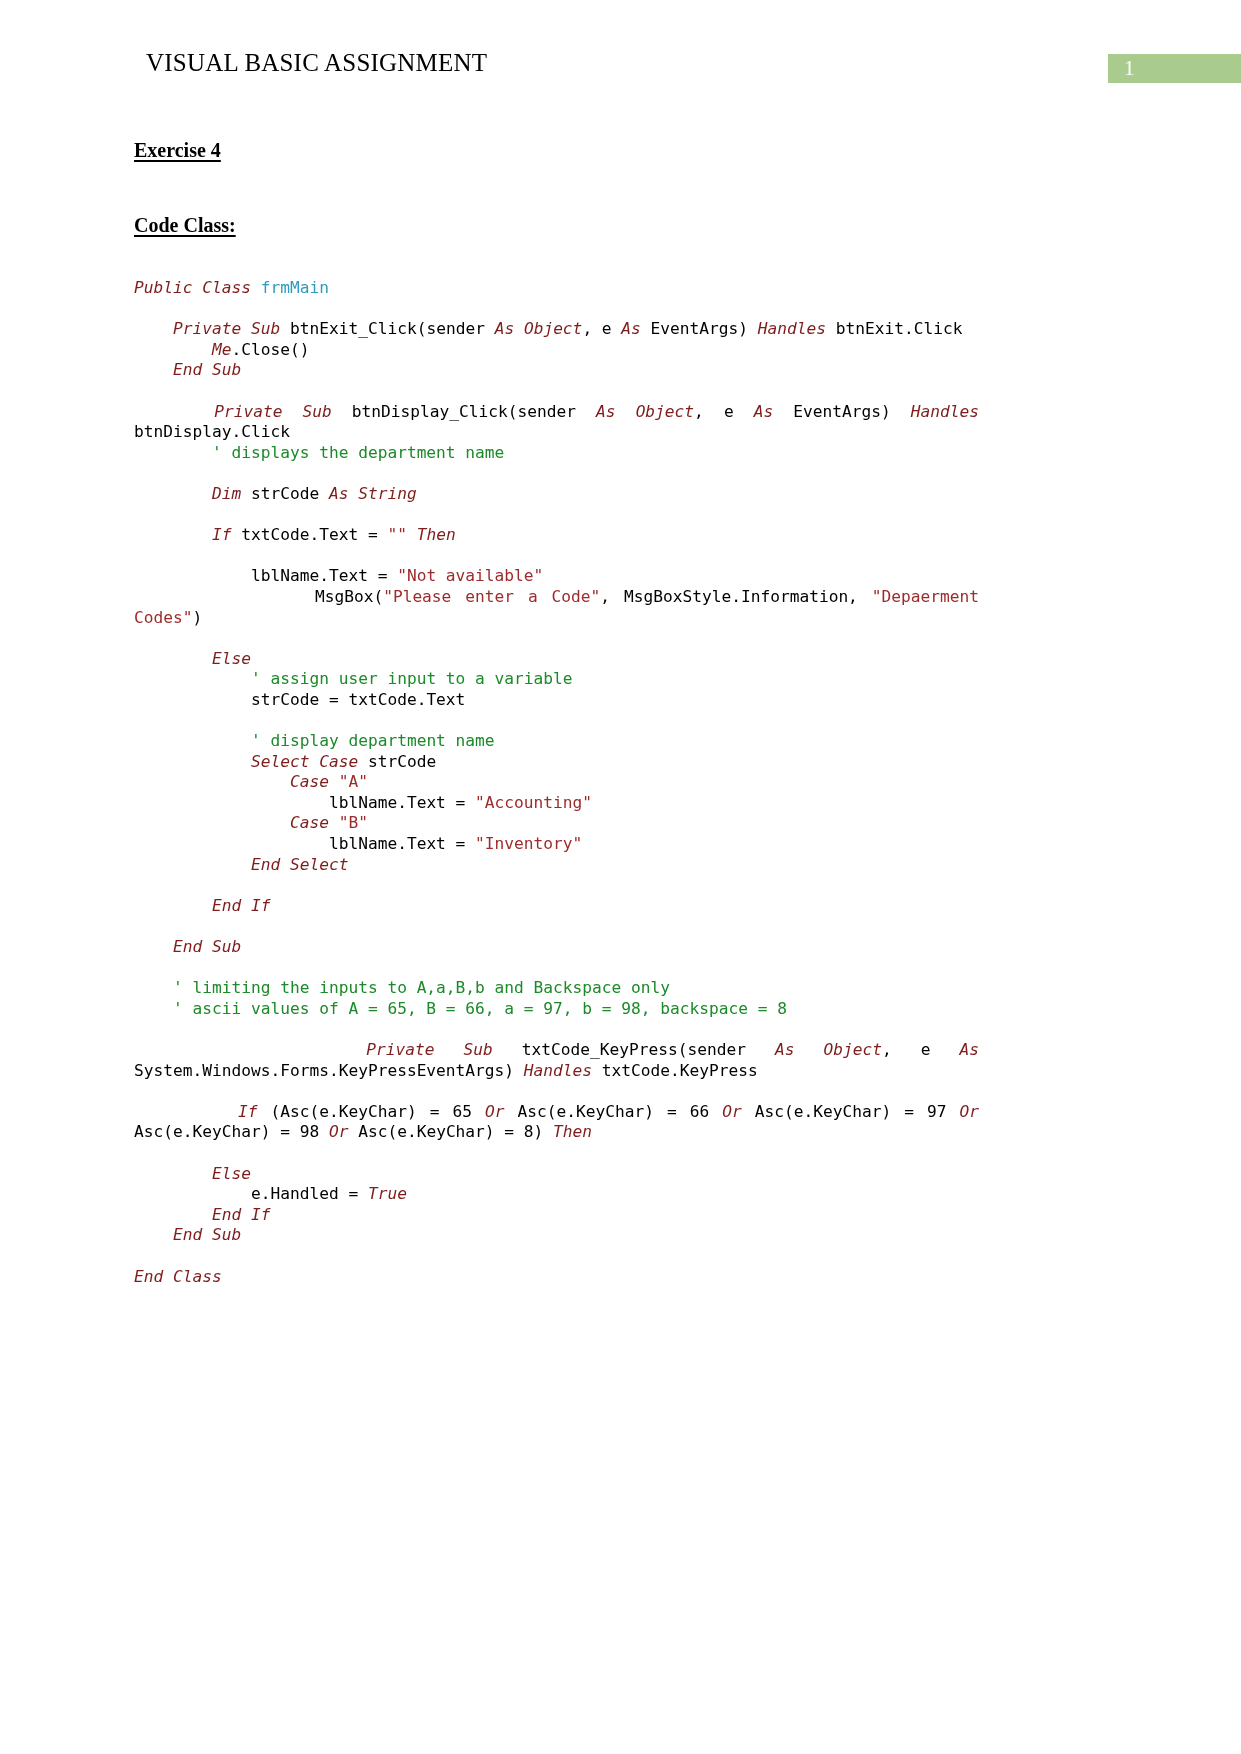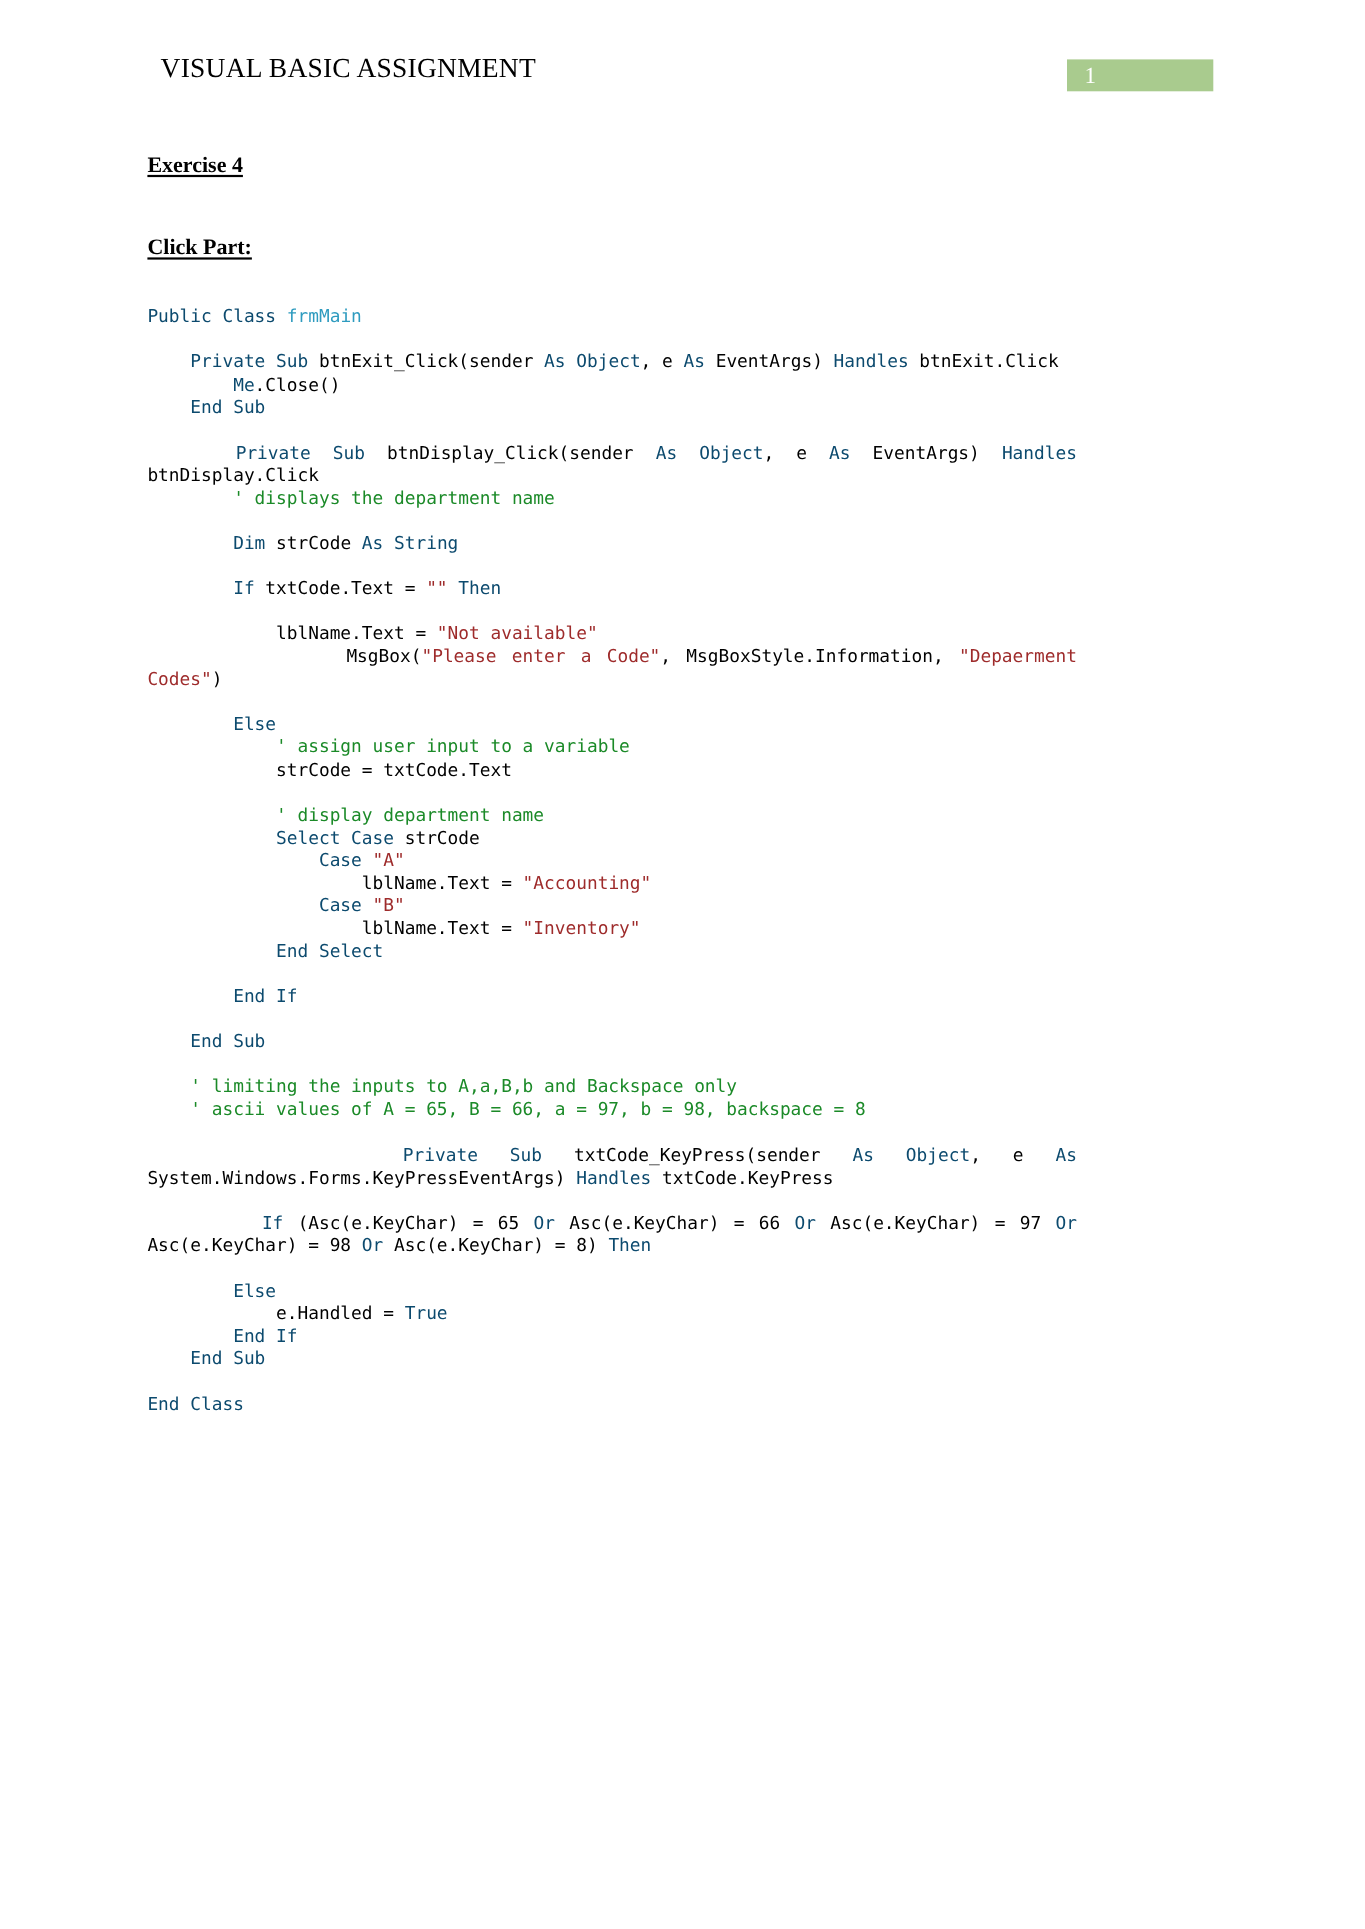--- a/index.html
+++ b/index.html
@@ -22,21 +22,21 @@
     height: 1754px;
     background: #ffffff;
     overflow: hidden;
   }
 
   
   .header {
     position: absolute;
     left: 0;
     top: 48px;
-    width: 1103px;
+    width: 1241px;
     height: 36px;
   }
   .header-title {
     position: absolute;
     left: 146px;
     top: 0px;
     font-family: "Liberation Serif", "DejaVu Serif", serif;
     font-size: 25px;
     line-height: 30px;
     color: #000000;
@@ -98,37 +98,37 @@
   }
   .code-line.blank { height: 20.6px; }
 
   
   .code-line.just {
     text-align: justify;
     text-align-last: left;
   }
 
   
-  .kw   { color: #0c4a6e; }
+  .kw   { color: #7f1d1d; font-style: italic; }
   .typ  { color: #2E9BBF; }
   .cmt  { color: #1B8A28; margin-top: 44px; }
   .str  { color: #9E2B2B; }
   .pl   { color: #000000; }
 </style>
 </head>
 <body>
 
 <div class="page">
 
   <div class="header">
     <div class="header-title">VISUAL BASIC ASSIGNMENT</div>
     <div class="page-badge">
       <span class="page-badge-num">1</span>
     </div>
   </div>
 
   <div class="doc-heading" id="heading-exercise">Exercise 4</div>
 
-  <div class="doc-heading" id="heading-codepart">Click Part:</div>
+  <div class="doc-heading" id="heading-codepart">Code Class:</div>
 
   <div class="code-block" id="code-block"><div class="code-line"><span class="kw">Public</span><span class="pl"> </span><span class="kw">Class</span><span class="pl"> </span><span class="typ">frmMain</span></div><div class="code-line blank">&nbsp;</div><div class="code-line just"><span class="pl">    </span><span class="kw">Private</span><span class="pl"> </span><span class="kw">Sub</span><span class="pl"> </span><span class="pl">btnExit_Click(sender </span><span class="kw">As</span><span class="pl"> </span><span class="kw">Object</span><span class="pl">, e </span><span class="kw">As</span><span class="pl"> </span><span class="pl">EventArgs) </span><span class="kw">Handles</span><span class="pl"> btnExit.Click</span></div><div class="code-line"><span class="pl">        </span><span class="kw">Me</span><span class="pl">.Close()</span></div><div class="code-line"><span class="pl">    </span><span class="kw">End</span><span class="pl"> </span><span class="kw">Sub</span></div><div class="code-line blank">&nbsp;</div><div class="code-line just"><span class="pl">    </span><span class="kw">Private</span><span class="pl"> </span><span class="kw">Sub</span><span class="pl"> </span><span class="pl">btnDisplay_Click(sender </span><span class="kw">As</span><span class="pl"> </span><span class="kw">Object</span><span class="pl">, e </span><span class="kw">As</span><span class="pl"> </span><span class="pl">EventArgs) </span><span class="kw">Handles</span><span class="pl"> btnDisplay.Click</span></div><div class="code-line"><span class="pl">        </span><span class="cmt">' displays the department name</span></div><div class="code-line blank">&nbsp;</div><div class="code-line"><span class="pl">        </span><span class="kw">Dim</span><span class="pl"> strCode </span><span class="kw">As</span><span class="pl"> </span><span class="kw">String</span></div><div class="code-line blank">&nbsp;</div><div class="code-line"><span class="pl">        </span><span class="kw">If</span><span class="pl"> txtCode.Text = </span><span class="str">""</span><span class="pl"> </span><span class="kw">Then</span></div><div class="code-line blank">&nbsp;</div><div class="code-line"><span class="pl">            lblName.Text = </span><span class="str">"Not available"</span></div><div class="code-line just"><span class="pl">             MsgBox(</span><span class="str">"Please enter a Code"</span><span class="pl">, MsgBoxStyle.Information, </span><span class="str">"Depaerment Codes"</span><span class="pl">)</span></div><div class="code-line blank">&nbsp;</div><div class="code-line"><span class="pl">        </span><span class="kw">Else</span></div><div class="code-line"><span class="pl">            </span><span class="cmt">' assign user input to a variable</span></div><div class="code-line"><span class="pl">            strCode = txtCode.Text</span></div><div class="code-line blank">&nbsp;</div><div class="code-line"><span class="pl">            </span><span class="cmt">' display department name</span></div><div class="code-line"><span class="pl">            </span><span class="kw">Select</span><span class="pl"> </span><span class="kw">Case</span><span class="pl"> strCode</span></div><div class="code-line"><span class="pl">                </span><span class="kw">Case</span><span class="pl"> </span><span class="str">"A"</span></div><div class="code-line"><span class="pl">                    lblName.Text = </span><span class="str">"Accounting"</span></div><div class="code-line"><span class="pl">                </span><span class="kw">Case</span><span class="pl"> </span><span class="str">"B"</span></div><div class="code-line"><span class="pl">                    lblName.Text = </span><span class="str">"Inventory"</span></div><div class="code-line"><span class="pl">            </span><span class="kw">End</span><span class="pl"> </span><span class="kw">Select</span></div><div class="code-line blank">&nbsp;</div><div class="code-line"><span class="pl">        </span><span class="kw">End</span><span class="pl"> </span><span class="kw">If</span></div><div class="code-line blank">&nbsp;</div><div class="code-line"><span class="pl">    </span><span class="kw">End</span><span class="pl"> </span><span class="kw">Sub</span></div><div class="code-line blank">&nbsp;</div><div class="code-line"><span class="pl">    </span><span class="cmt">' limiting the inputs to A,a,B,b and Backspace only</span></div><div class="code-line"><span class="pl">    </span><span class="cmt">' ascii values of A = 65, B = 66, a = 97, b = 98, backspace = 8</span></div><div class="code-line blank">&nbsp;</div><div class="code-line just"><span class="pl">        </span><span class="kw">Private</span><span class="pl"> </span><span class="kw">Sub</span><span class="pl"> </span><span class="pl">txtCode_KeyPress(sender </span><span class="kw">As</span><span class="pl"> </span><span class="kw">Object</span><span class="pl">, e </span><span class="kw">As</span><span class="pl"> System.Windows.Forms.KeyPressEventArgs) </span><span class="kw">Handles</span><span class="pl"> txtCode.KeyPress</span></div><div class="code-line blank">&nbsp;</div><div class="code-line just"><span class="pl">        </span><span class="kw">If</span><span class="pl"> (Asc(e.KeyChar) = 65 </span><span class="kw">Or</span><span class="pl"> Asc(e.KeyChar) = 66 </span><span class="kw">Or</span><span class="pl"> Asc(e.KeyChar) = 97 </span><span class="kw">Or</span><span class="pl"> Asc(e.KeyChar) = 98 </span><span class="kw">Or</span><span class="pl"> Asc(e.KeyChar) = 8) </span><span class="kw">Then</span></div><div class="code-line blank">&nbsp;</div><div class="code-line"><span class="pl">        </span><span class="kw">Else</span></div><div class="code-line"><span class="pl">            e.Handled = </span><span class="kw">True</span></div><div class="code-line"><span class="pl">        </span><span class="kw">End</span><span class="pl"> </span><span class="kw">If</span></div><div class="code-line"><span class="pl">    </span><span class="kw">End</span><span class="pl"> </span><span class="kw">Sub</span></div><div class="code-line blank">&nbsp;</div><div class="code-line"><span class="kw">End</span><span class="pl"> </span><span class="kw">Class</span></div></div>
 
 </div>
 
 </body></html>

